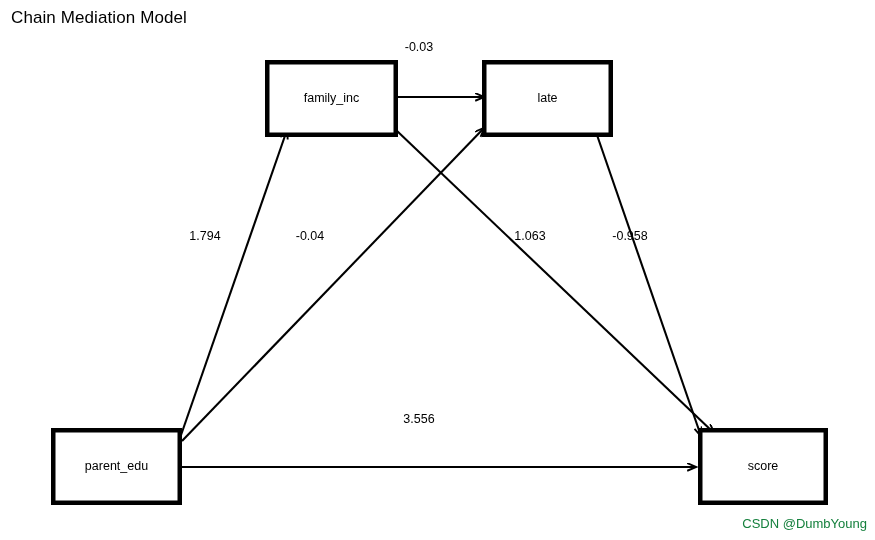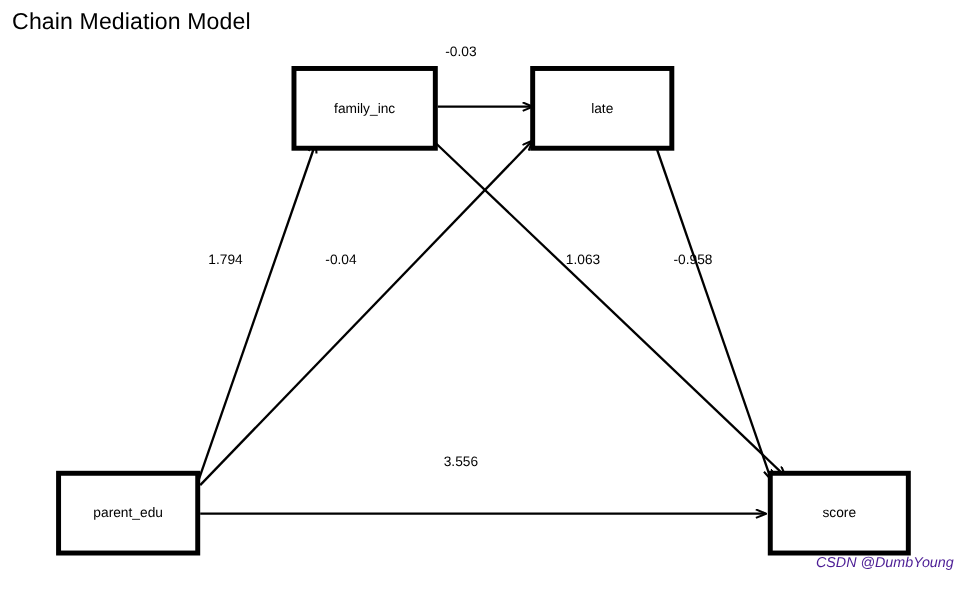--- a/index.html
+++ b/index.html
@@ -14,21 +14,21 @@
     position: relative;
     width: 875px;
     height: 540px;
     background: #ffffff;
     overflow: hidden;
   }
   #page-title {
     position: absolute;
     left: 11px;
     top: 8px;
-    font-size: 21px;
+    font-size: 17px;
     color: #000000;
     letter-spacing: 0.1px;
     white-space: nowrap;
   }
   .diagram-svg {
     position: absolute;
     left: 0;
     top: 0;
     width: 875px;
     height: 540px;
@@ -53,26 +53,25 @@
   .edge-label {
     font-family: "Liberation Sans", sans-serif;
     font-size: 12.5px;
     fill: #000000;
     text-anchor: middle;
     dominant-baseline: middle;
   }
   #watermark {
     position: absolute;
     right: 8px;
-    bottom: 22px;
+    bottom: 9px;
     font-size: 13px;
-    color: #4c1d95;
+    color: #15803d;
     white-space: nowrap;
     user-select: none;
-    font-style: italic;
   }
 </style>
 </head>
 <body>
 
 <div id="canvas">
 
   <div id="page-title">Chain Mediation Model</div>
 
   <svg class="diagram-svg" viewBox="0 0 875 540">

